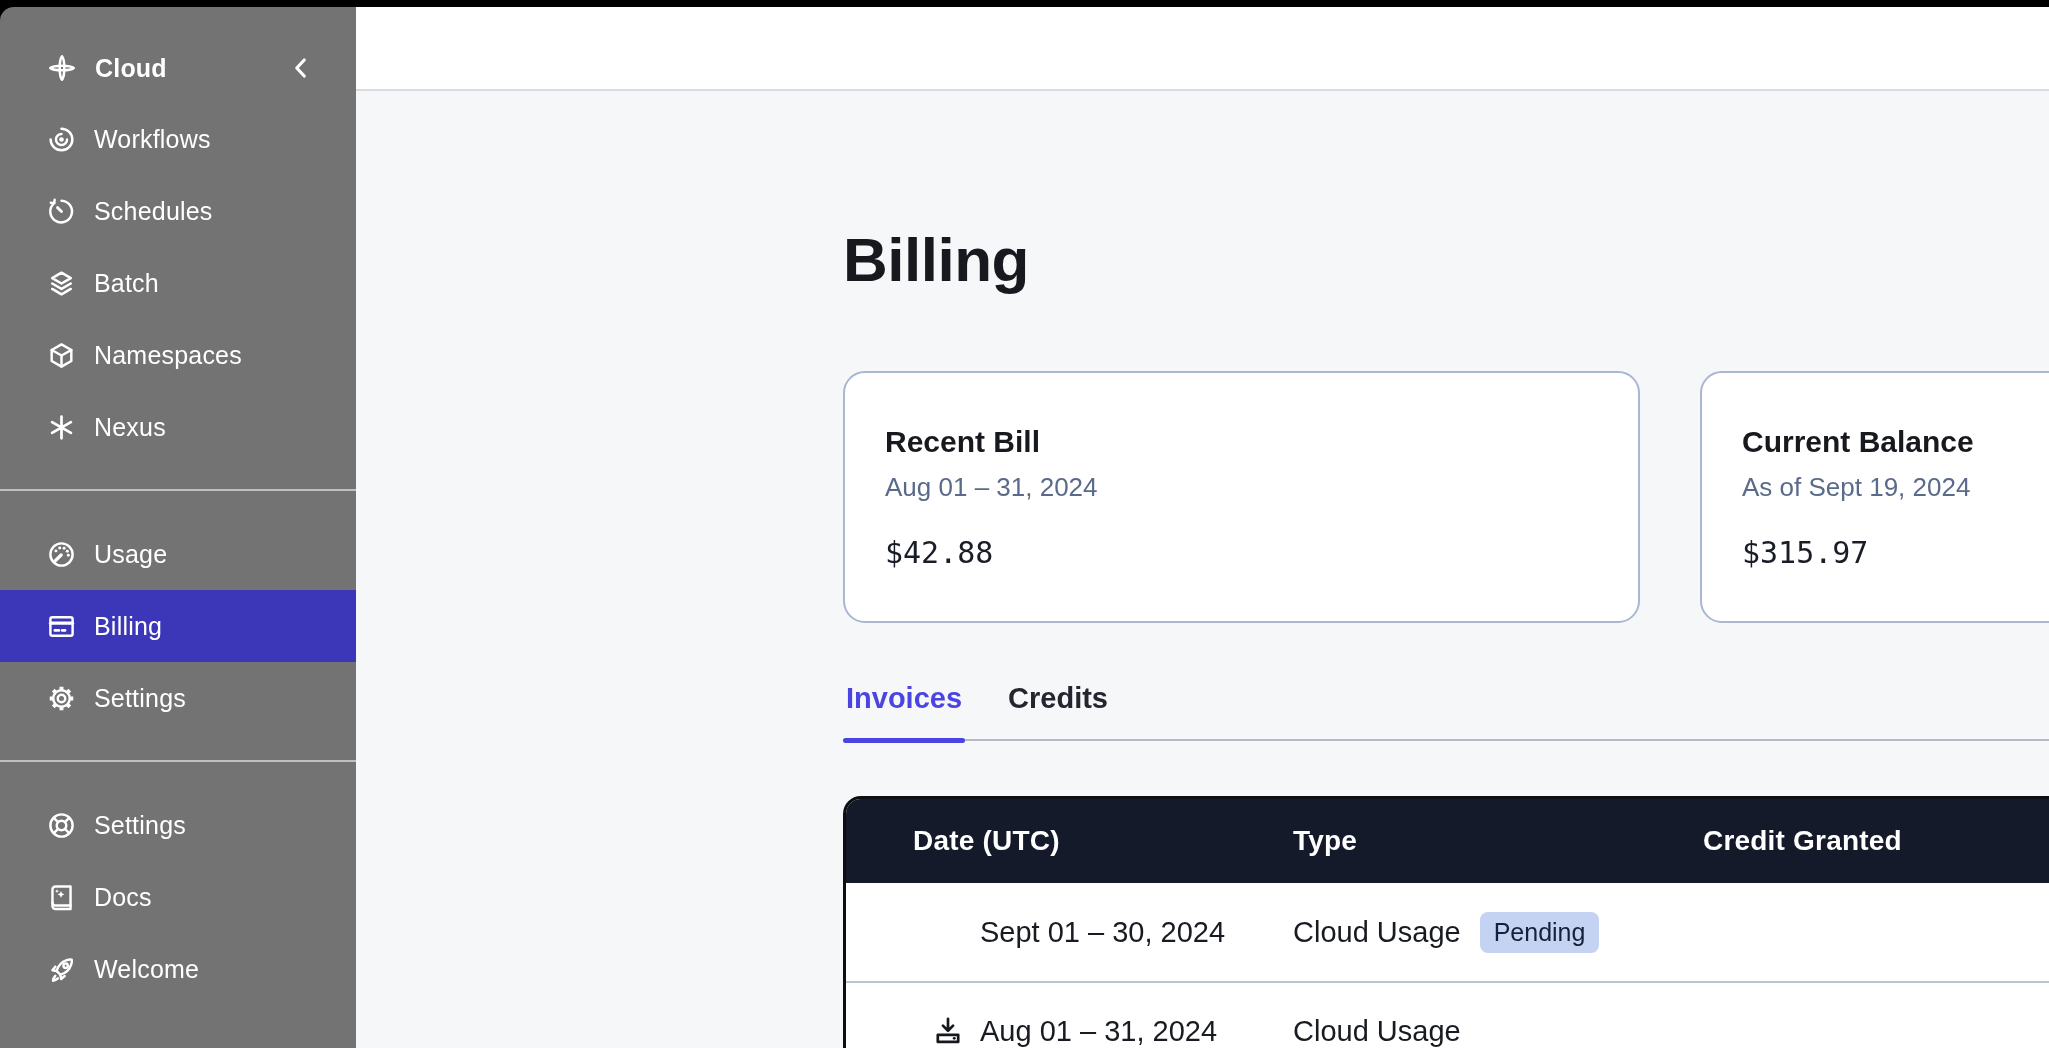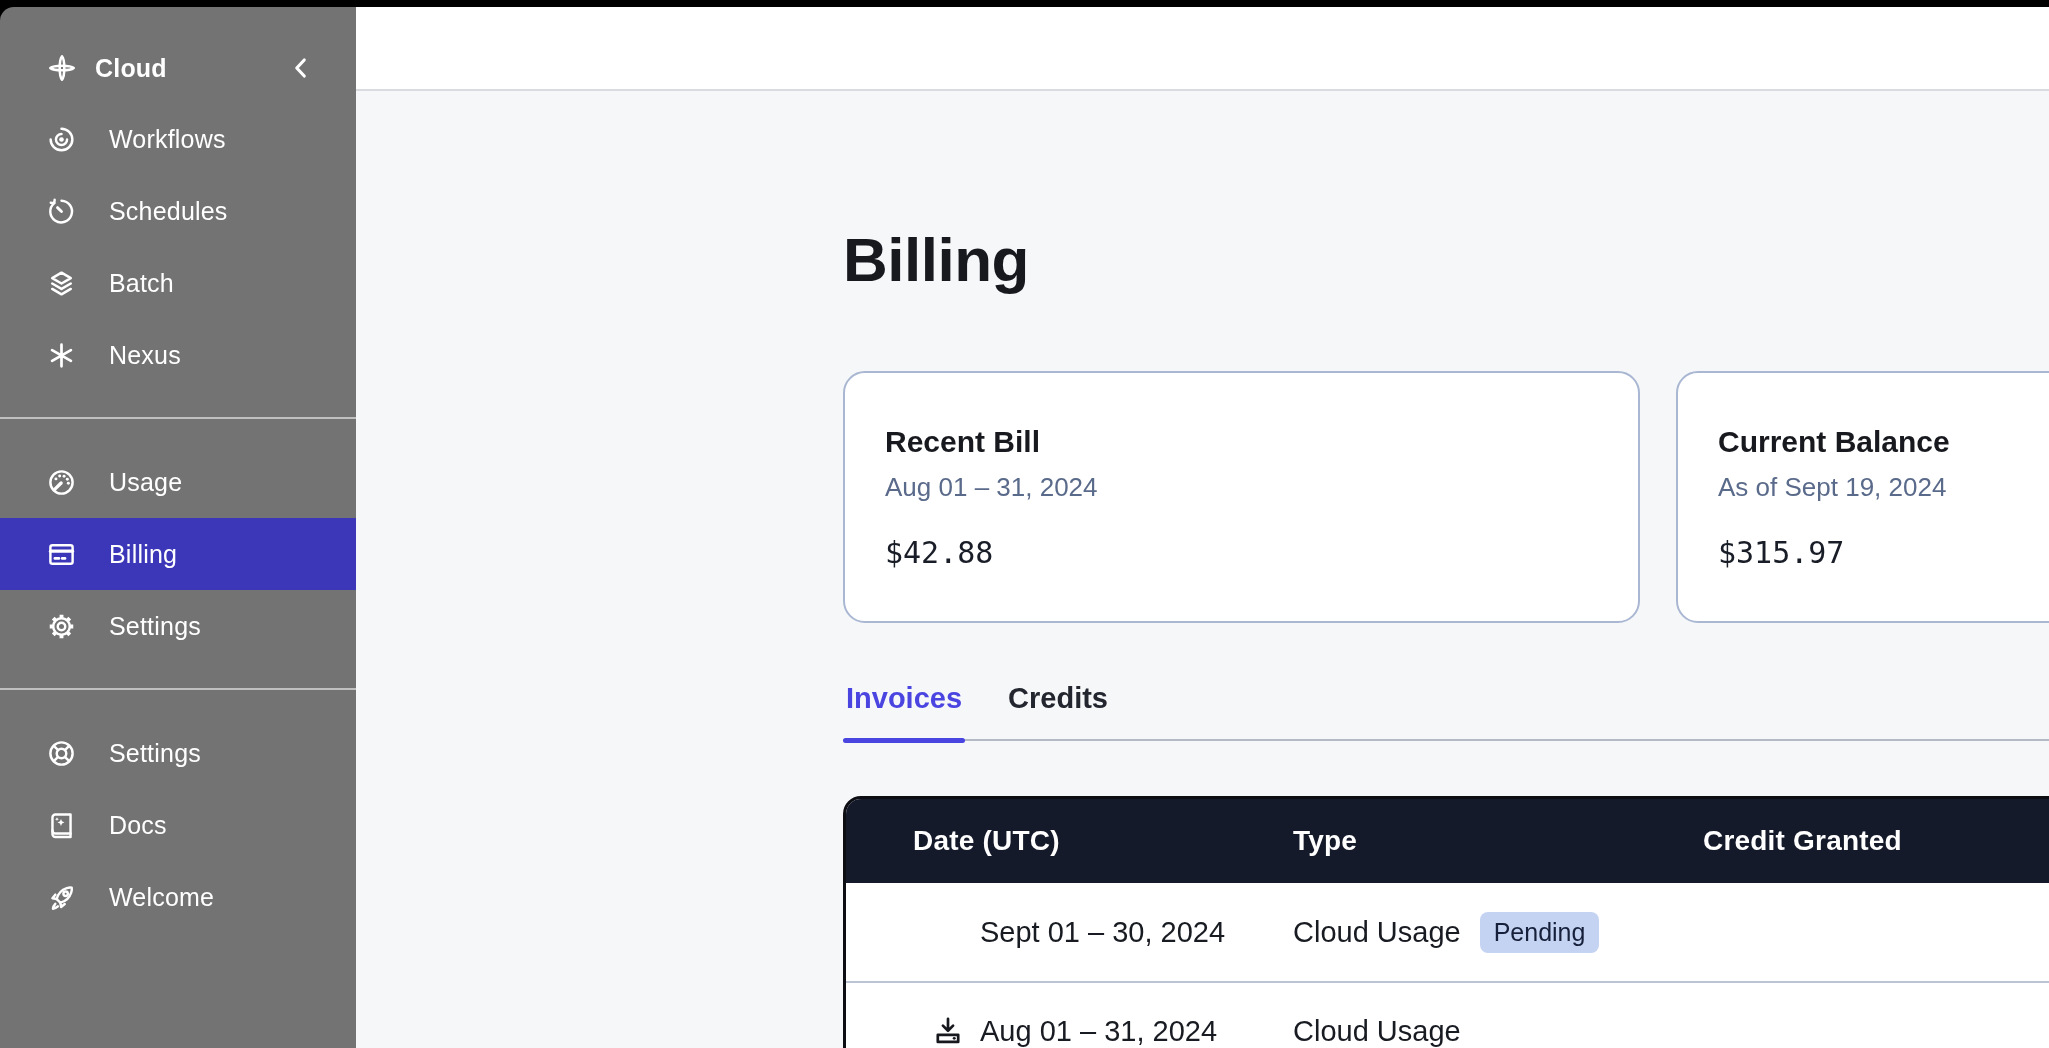--- a/index.html
+++ b/index.html
@@ -20,34 +20,34 @@
   }
   .sb-header {
     height:62px; margin-top:30px; display:flex; align-items:center;
     padding:0 40px 0 46px; gap:17px;
   }
   .sb-header .sb-label { font-size:25px; font-weight:600; letter-spacing:.2px; }
   .sb-collapse { margin-left:auto; cursor:pointer; display:flex; align-items:center; }
   .sb-items { display:flex; flex-direction:column; }
   .sb-items.first { margin-top:4px; }
   .sb-item {
-    height:72px; display:flex; align-items:center; gap:32px;
+    height:72px; display:flex; align-items:center; gap:17px;
     padding:0 20px 0 46px; cursor:pointer; font-size:25px; font-weight:500;
     letter-spacing:.2px; white-space:nowrap;
   }
   .sb-item.active { background:#3b37b8; }
   .sb-divider { height:2px; background:rgba(255,255,255,.55); margin:26px 0 27px 0; }
   .icon { display:inline-flex; flex:0 0 auto; }
   
   .main { flex:1 1 auto; background:#f6f7f9; display:flex; flex-direction:column; min-width:0; }
   .topbar { height:84px; background:#fff; border-bottom:2px solid #d8dbe0; flex:0 0 auto; }
   .content { padding:132px 0 0 487px; }
   .page-title { font-size:62px; font-weight:600; color:#17191f; letter-spacing:-.5px; line-height:74px; }
   
-  .cards { display:flex; gap:36px; margin-top:74px; }
+  .cards { display:flex; gap:60px; margin-top:74px; }
   .card {
     width:797px; height:252px; flex:0 0 auto; background:#fff;
     border:2.5px solid #a9b7d3; border-radius:22px; padding:50px 40px 0 40px;
   }
   .card-title { font-size:30px; font-weight:600; color:#17191f; line-height:38px; }
   .card-sub { font-size:26px; color:#5a6a8a; line-height:34px; margin-top:9px; }
   .card-amount {
     font-family:"DejaVu Sans Mono","Liberation Mono",monospace;
     font-size:30px; color:#191d27; margin-top:29px; line-height:40px;
   }
@@ -132,20 +132,30 @@
                 <path d="M12 3.6 L19.2 7.8 L12 12 L4.8 7.8 Z"></path>
                 <path d="M19.2 12 L12 16.2 L4.8 12"></path>
                 <path d="M19.2 16.2 L12 20.4 L4.8 16.2"></path>
               </svg>
             </span>
             <span>Batch</span>
           </div>
           <div class="sb-item">
             <span class="icon">
               <svg width="31" height="31" viewBox="0 0 24 24" fill="none" stroke="#ffffff" stroke-width="1.9" stroke-linecap="round" stroke-linejoin="round">
+                <path d="M12 3.4 L19.6 7.7 V16.3 L12 20.6 L4.4 16.3 V7.7 Z"></path>
+                <path d="M4.4 7.7 L12 12 L19.6 7.7"></path>
+                <path d="M12 12 V20.6"></path>
+              </svg>
+            </span>
+            <span>Namespaces</span>
+          </div>
+          <div class="sb-item">
+            <span class="icon">
+              <svg width="31" height="31" viewBox="0 0 24 24" fill="none" stroke="#ffffff" stroke-width="1.9" stroke-linecap="round" stroke-linejoin="round">
                 <path d="M12 3.6 V20.4 M4.7 7.8 L19.3 16.2 M19.3 7.8 L4.7 16.2" stroke-width="2.1"></path>
               </svg>
             </span>
             <span>Nexus</span>
           </div>
         </div>
         <div class="sb-divider"></div>
         <div class="sb-items">
           <div class="sb-item">
             <span class="icon">

